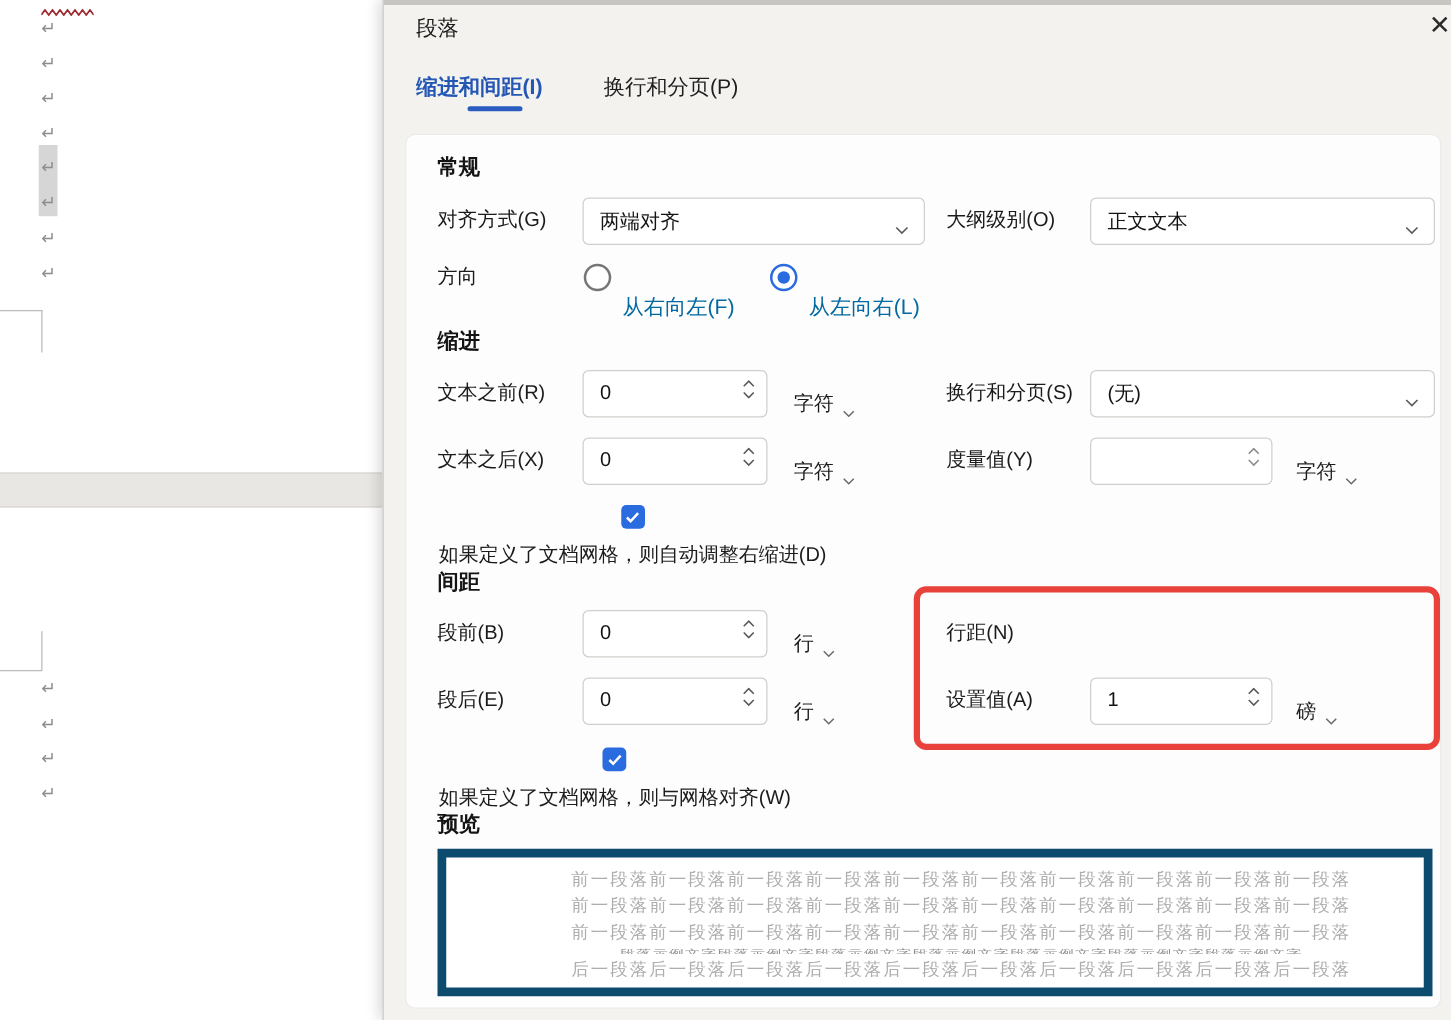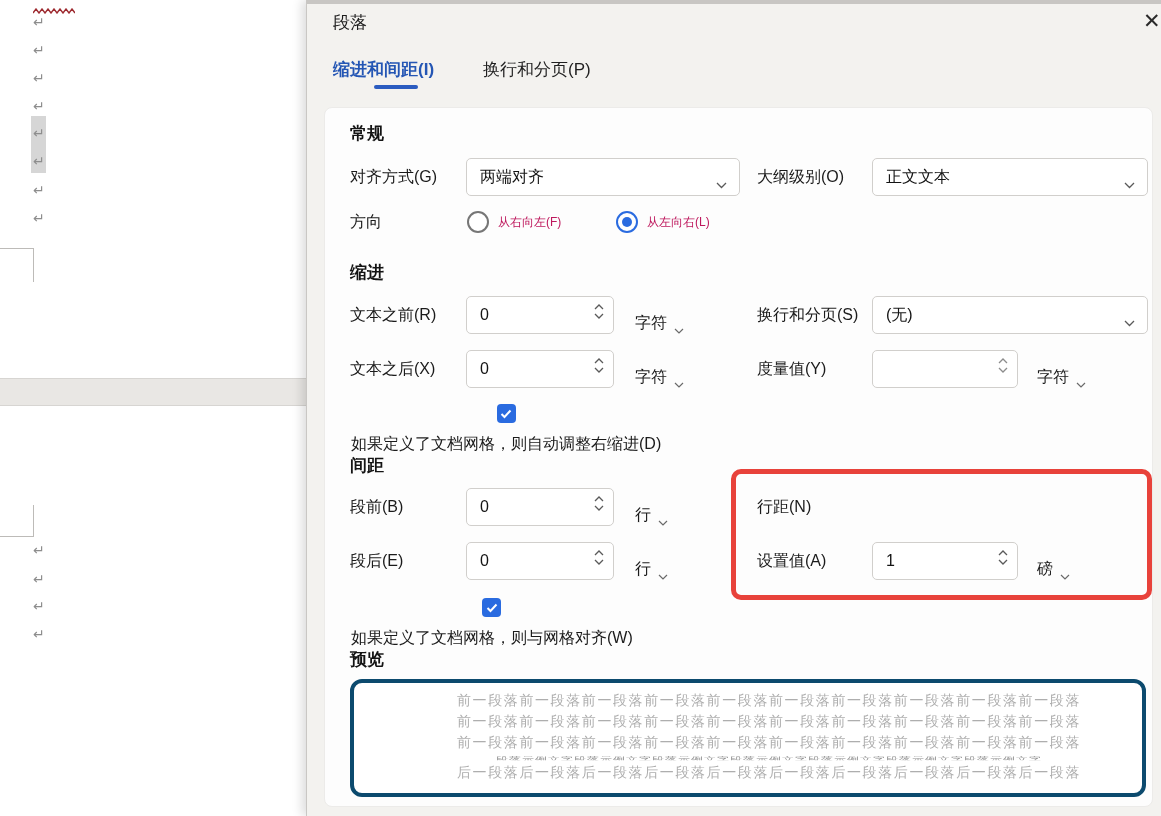--- a/index.html
+++ b/index.html
@@ -53,27 +53,27 @@
   .checkbox{width:19px;height:19px;border-radius:4px;background:#2a6be0;
     display:flex;align-items:center;justify-content:center;flex:0 0 auto;}
   .cbrow .cblabel{font-size:16px;color:#1b1b1b;}
 
   .radio{position:absolute;width:22px;height:22px;border-radius:50%;background:#fff;
     box-sizing:border-box;}
   .radio.off{border:2px solid #767676;}
   .radio.on{border:2px solid #2a6be0;}
   .radio.on::after{content:"";position:absolute;left:4px;top:4px;width:10px;height:10px;
     border-radius:50%;background:#2a6be0;}
-  .radiolbl{position:absolute;font-size:12px;color:#be185d;line-height:24px;}
+  .radiolbl{position:absolute;font-size:17px;color:#0369a1;line-height:24px;margin-top:24px;}
 
   #annotation-box{position:absolute;left:406px;top:361px;width:421px;height:131px;
     border:5px solid #e8423b;border-radius:10px;box-sizing:border-box;pointer-events:none;z-index:5;}
 
   #preview-box{position:absolute;left:25px;top:571px;width:796px;height:118px;
-    background:#fff;border:4px solid #0c4a6e;border-radius:12px;box-sizing:border-box;
+    background:#fff;border:7px solid #0c4a6e;border-radius:0;box-sizing:border-box;
     overflow:hidden;padding-left:42px;}
   .pv-line{margin:0 auto;width:680px;text-align:center;font-size:14px;letter-spacing:1.6px;
     color:#aeaeae;line-height:21px;white-space:nowrap;}
   .pv-line.first{margin-top:7px;}
   .pv-sample{margin:0 auto;width:680px;height:9px;overflow:hidden;text-align:center;
     font-size:12px;letter-spacing:1px;color:#8f8f8f;transform:scaleY(.6);white-space:nowrap;}
 </style>
 </head>
 <body>
 

